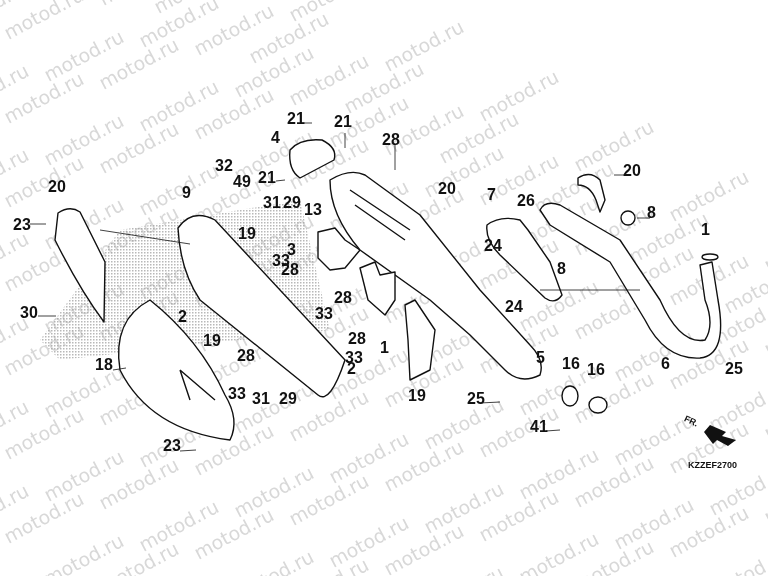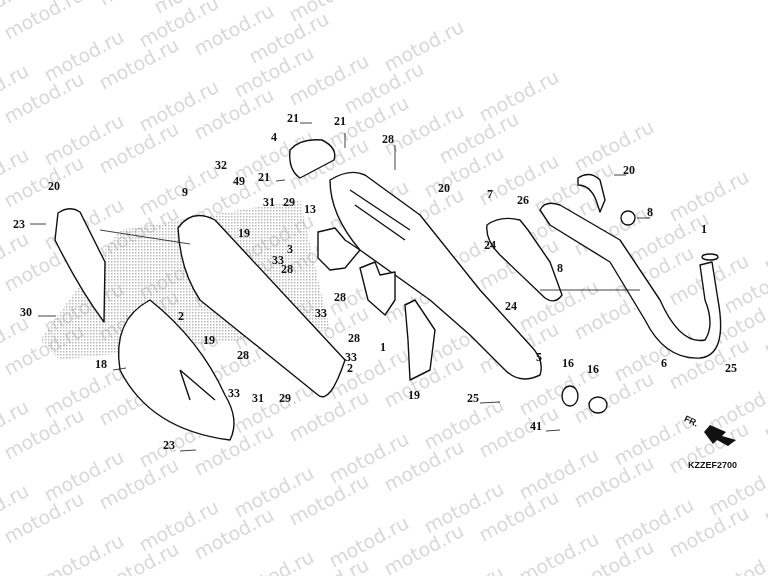--- a/index.html
+++ b/index.html
@@ -1,19 +1,19 @@
 <!DOCTYPE html>
 <html><head>
 <meta charset="utf-8">
 <style>
   html,body{margin:0;padding:0;background:#fff;}
   body{width:768px;height:576px;overflow:hidden;position:relative;font-family:"Liberation Sans",sans-serif;}
   #stage{position:absolute;left:0;top:0;width:768px;height:576px;}
   .wm{position:absolute;font-family:"DejaVu Sans",sans-serif;font-size:19px;color:#d8d8d8;transform:rotate(-28deg);transform-origin:left top;white-space:nowrap;pointer-events:none;}
-  .callout{position:absolute;font-family:Liberation Serif, serif;font-weight:bold;font-size:12px;color:#111;line-height:11px;white-space:nowrap;}
+  .callout{position:absolute;font-family:Liberation Sans, sans-serif;font-weight:bold;font-size:16px;color:#111;line-height:11px;white-space:nowrap;}
   .code{position:absolute;font-family:"Liberation Sans",sans-serif;font-weight:bold;font-size:9px;color:#111;}
   svg{position:absolute;left:0;top:0;}
 </style>
 </head>
 <body>
 
 <div id="stage">
   <div id="wm-layer">
       <span class="wm" style="left: 285px; top: 6px;">motod.ru</span>
       <span class="wm" style="left: 380px; top: 56px;">motod.ru</span>

